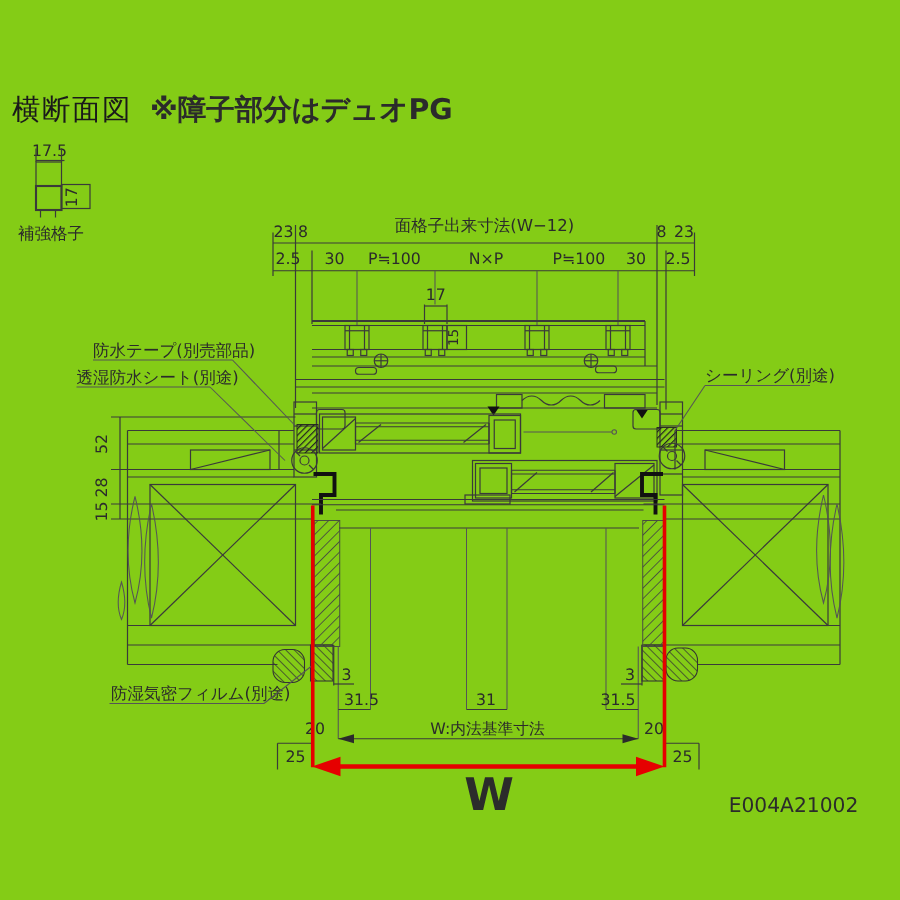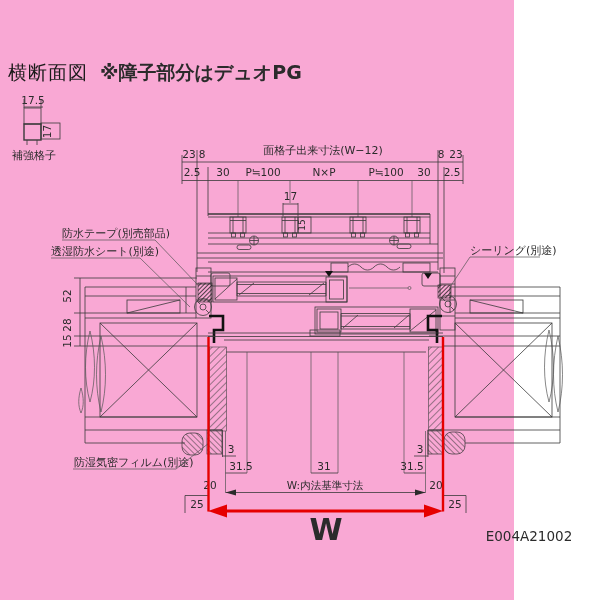--- a/index.html
+++ b/index.html
@@ -1,16 +1,16 @@
 <!DOCTYPE html>
 <html><head>
 <meta charset="utf-8">
 <style>
   html,body{margin:0;padding:0;background:#ffffff;width:600px;height:600px;overflow:hidden;}
-  .canvas{position:relative;width:514px;height:600px;background:#f9a8d4;}
+  .canvas{position:relative;width:600px;height:600px;background:#84cc16;}
   svg{display:block;}
   svg text{font-family:"DejaVu Sans","Liberation Sans",sans-serif;fill:#2b2b2b;}
   .t-title{font-size:19px;fill:#1a1a1a;letter-spacing:1px;}
   .t-note{font-size:19px;font-weight:bold;}
   .t-dim{font-size:10.5px;}
   .t-dim-s{font-size:9px;}
   .t-label{font-size:11px;}
   .t-code{font-size:13.5px;}
   .t-W{font-size:30px;font-weight:bold;}
   .ln{stroke:#3a3a3a;stroke-width:0.8;fill:none;}

